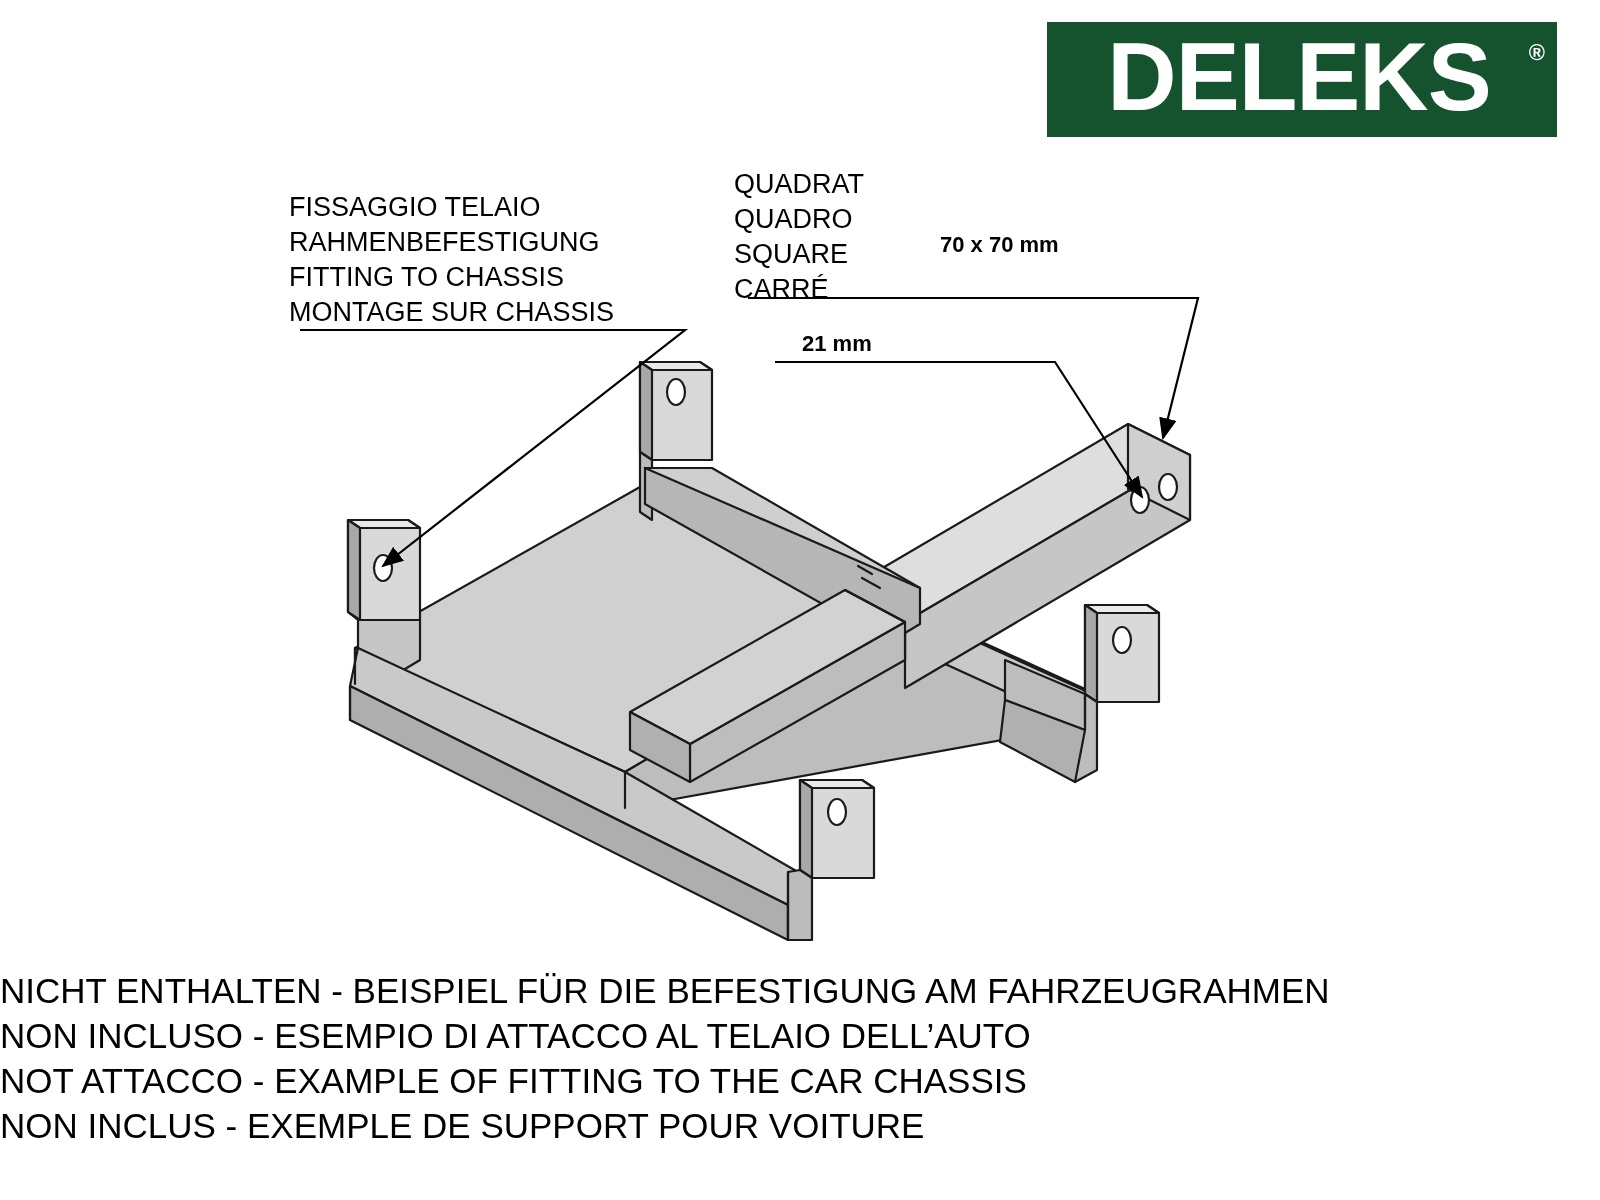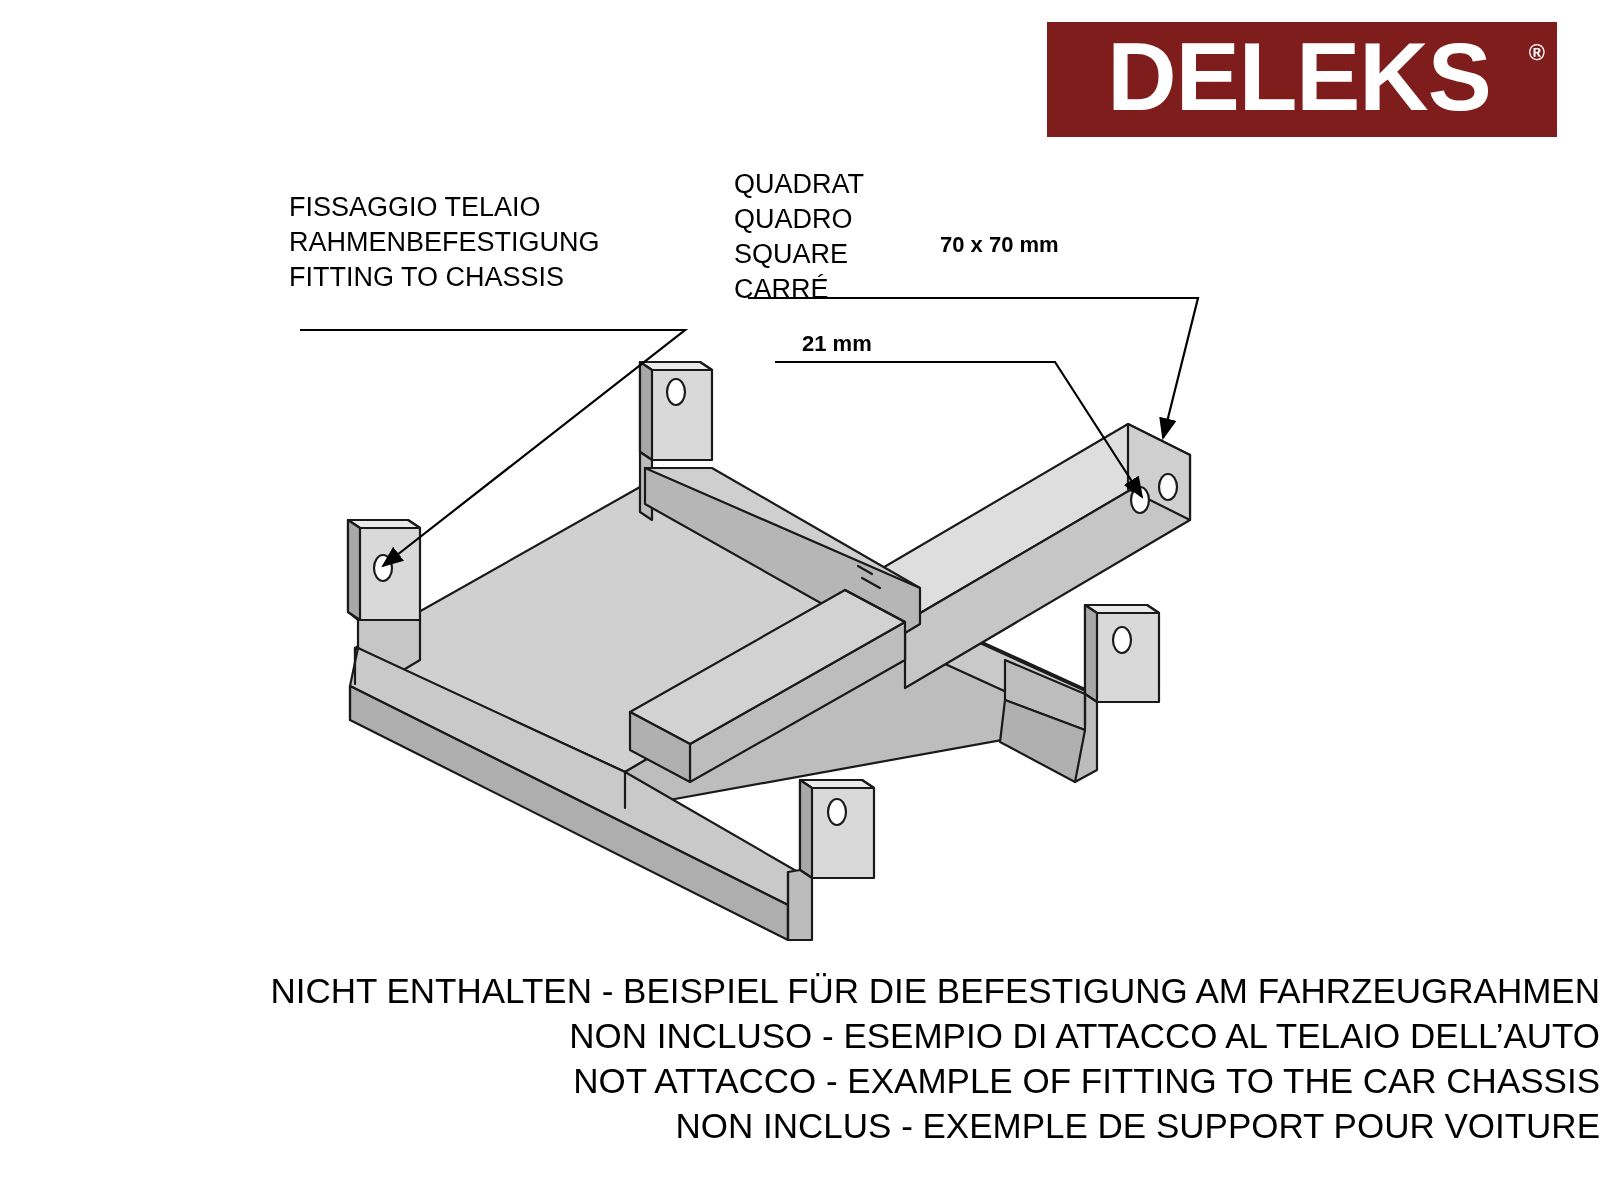--- a/index.html
+++ b/index.html
@@ -22,21 +22,21 @@
     height: 1200px;
   }
 
   
   .logo-box {
     position: absolute;
     left: 1047px;
     top: 22px;
     width: 510px;
     height: 115px;
-    background: #7f1d1d;
+    background: #14532d;
     box-sizing: border-box;
     display: flex;
     align-items: center;
     justify-content: center;
   }
   .logo-text {
     font-family: "Liberation Sans", sans-serif;
     font-weight: bold;
     font-size: 96px;
     letter-spacing: -1px;
@@ -91,21 +91,21 @@
     left: 802px;
     top: 331px;
   }
 
   
   #caption {
     position: absolute;
     left: 0;
     top: 968px;
     width: 1600px;
-    text-align: right;
+    text-align: left;
     font-family: "Liberation Sans", sans-serif;
     font-size: 35px;
     line-height: 45px;
     color: #000000;
   }
   #caption div { white-space: nowrap; }
 
   
   svg#drawing {
     position: absolute;
@@ -224,20 +224,21 @@
 
   <div class="logo-box">
     <span class="logo-text">DELEKS</span>
     <span class="logo-reg">®</span>
   </div>
 
   <div class="callout" id="callout-chassis">
     <div>FISSAGGIO TELAIO</div>
     <div>RAHMENBEFESTIGUNG</div>
     <div>FITTING TO CHASSIS</div>
+    <div>MONTAGE SUR CHASSIS</div>
   </div>
 
   <div class="callout" id="callout-square">
     <div>QUADRAT</div>
     <div>QUADRO</div>
     <div>SQUARE</div>
     <div>CARRÉ</div>
   </div>
 
   <div class="dim-label" id="dim-70">70 x 70 mm</div>

